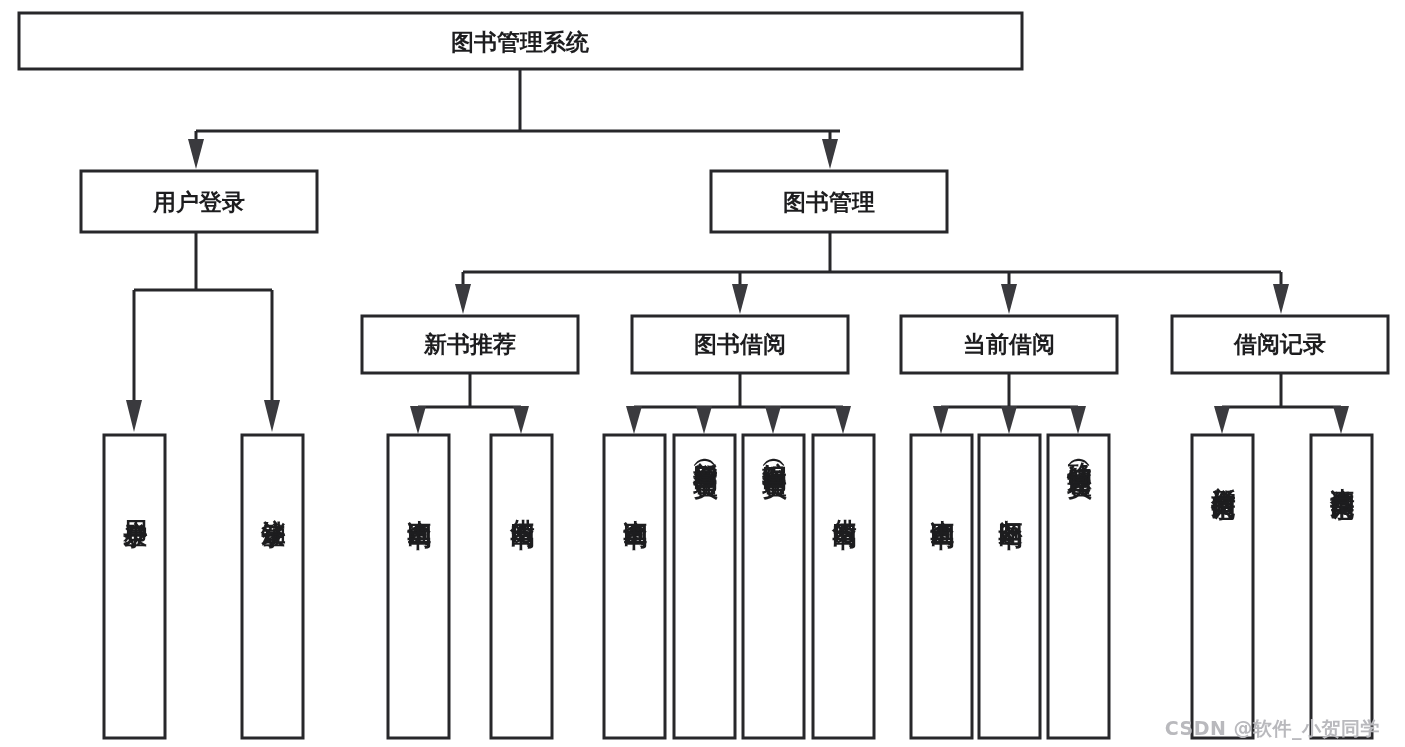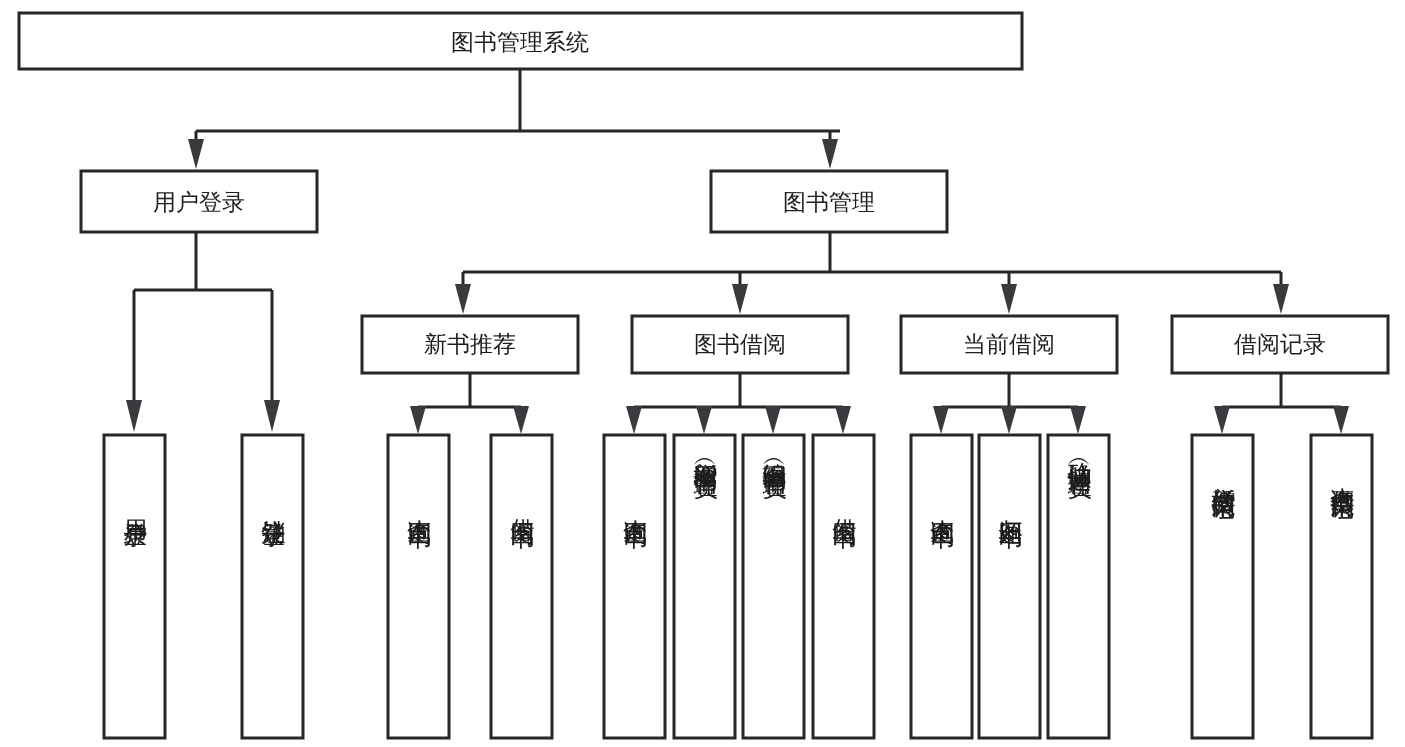--- a/index.html
+++ b/index.html
@@ -12,20 +12,21 @@
     width: 1405px;
     height: 747px;
     font-family: "DejaVu Sans", "Liberation Sans", sans-serif;
     overflow: hidden;
   }
   #diagram-root {
     position: relative;
     width: 1388px;
     height: 747px;
     background: #ffffff;
+    font-weight: bold;
   }
   svg.diagram-canvas {
     position: absolute;
     left: 0;
     top: 0;
     width: 1405px;
     height: 747px;
     display: block;
   }
   .node-rect {
@@ -252,14 +253,15 @@
     <span class="leaf-label">确认归还（管理员）</span>
   </div>
 
   <div class="leaf-label-holder" style="left:1192px; top:468px; width:61px; height:270px;">
     <span class="leaf-label">新增借阅记录</span>
   </div>
   <div class="leaf-label-holder" style="left:1311px; top:468px; width:61px; height:270px;">
     <span class="leaf-label">查询借阅记录</span>
   </div>
 
+  <div class="watermark">CSDN @软件_小贺同学</div>
 
 </div>
 
 </body></html>

